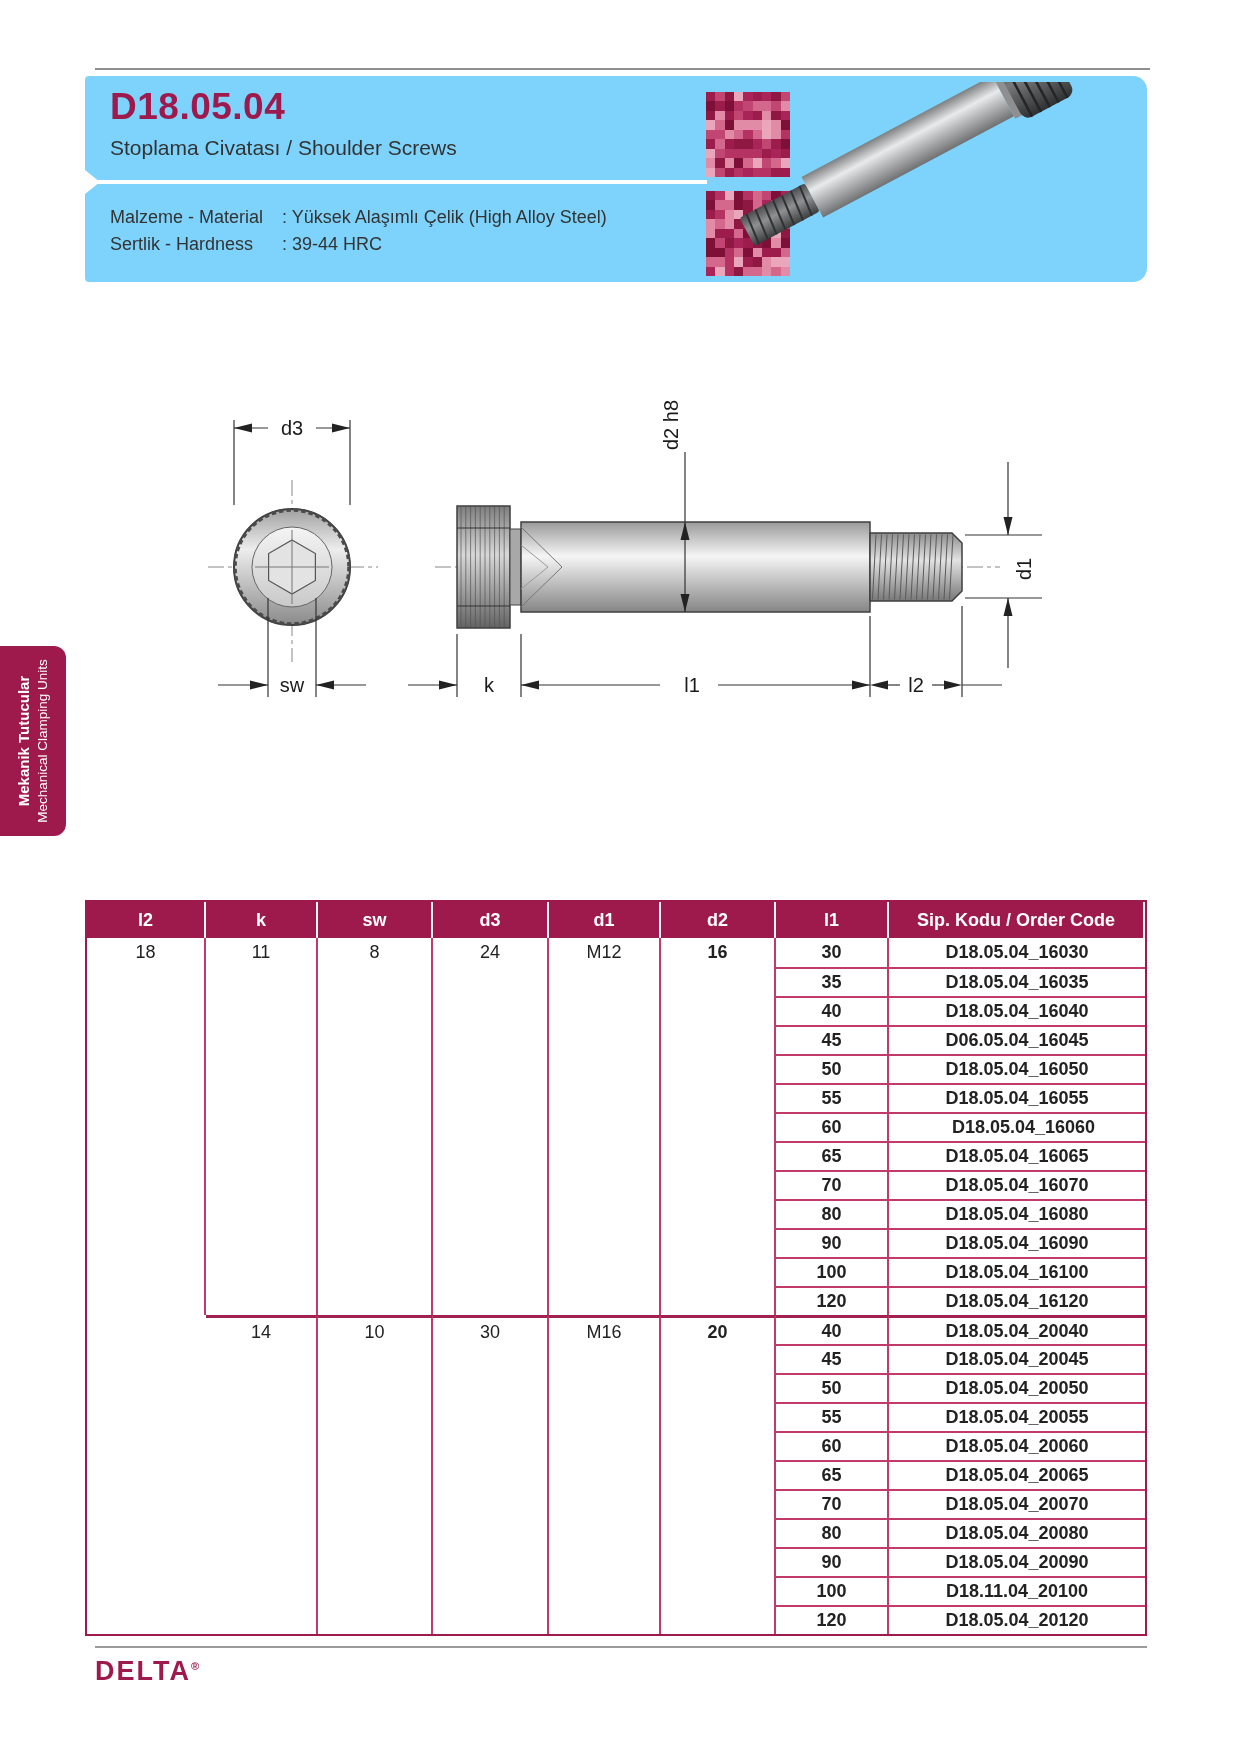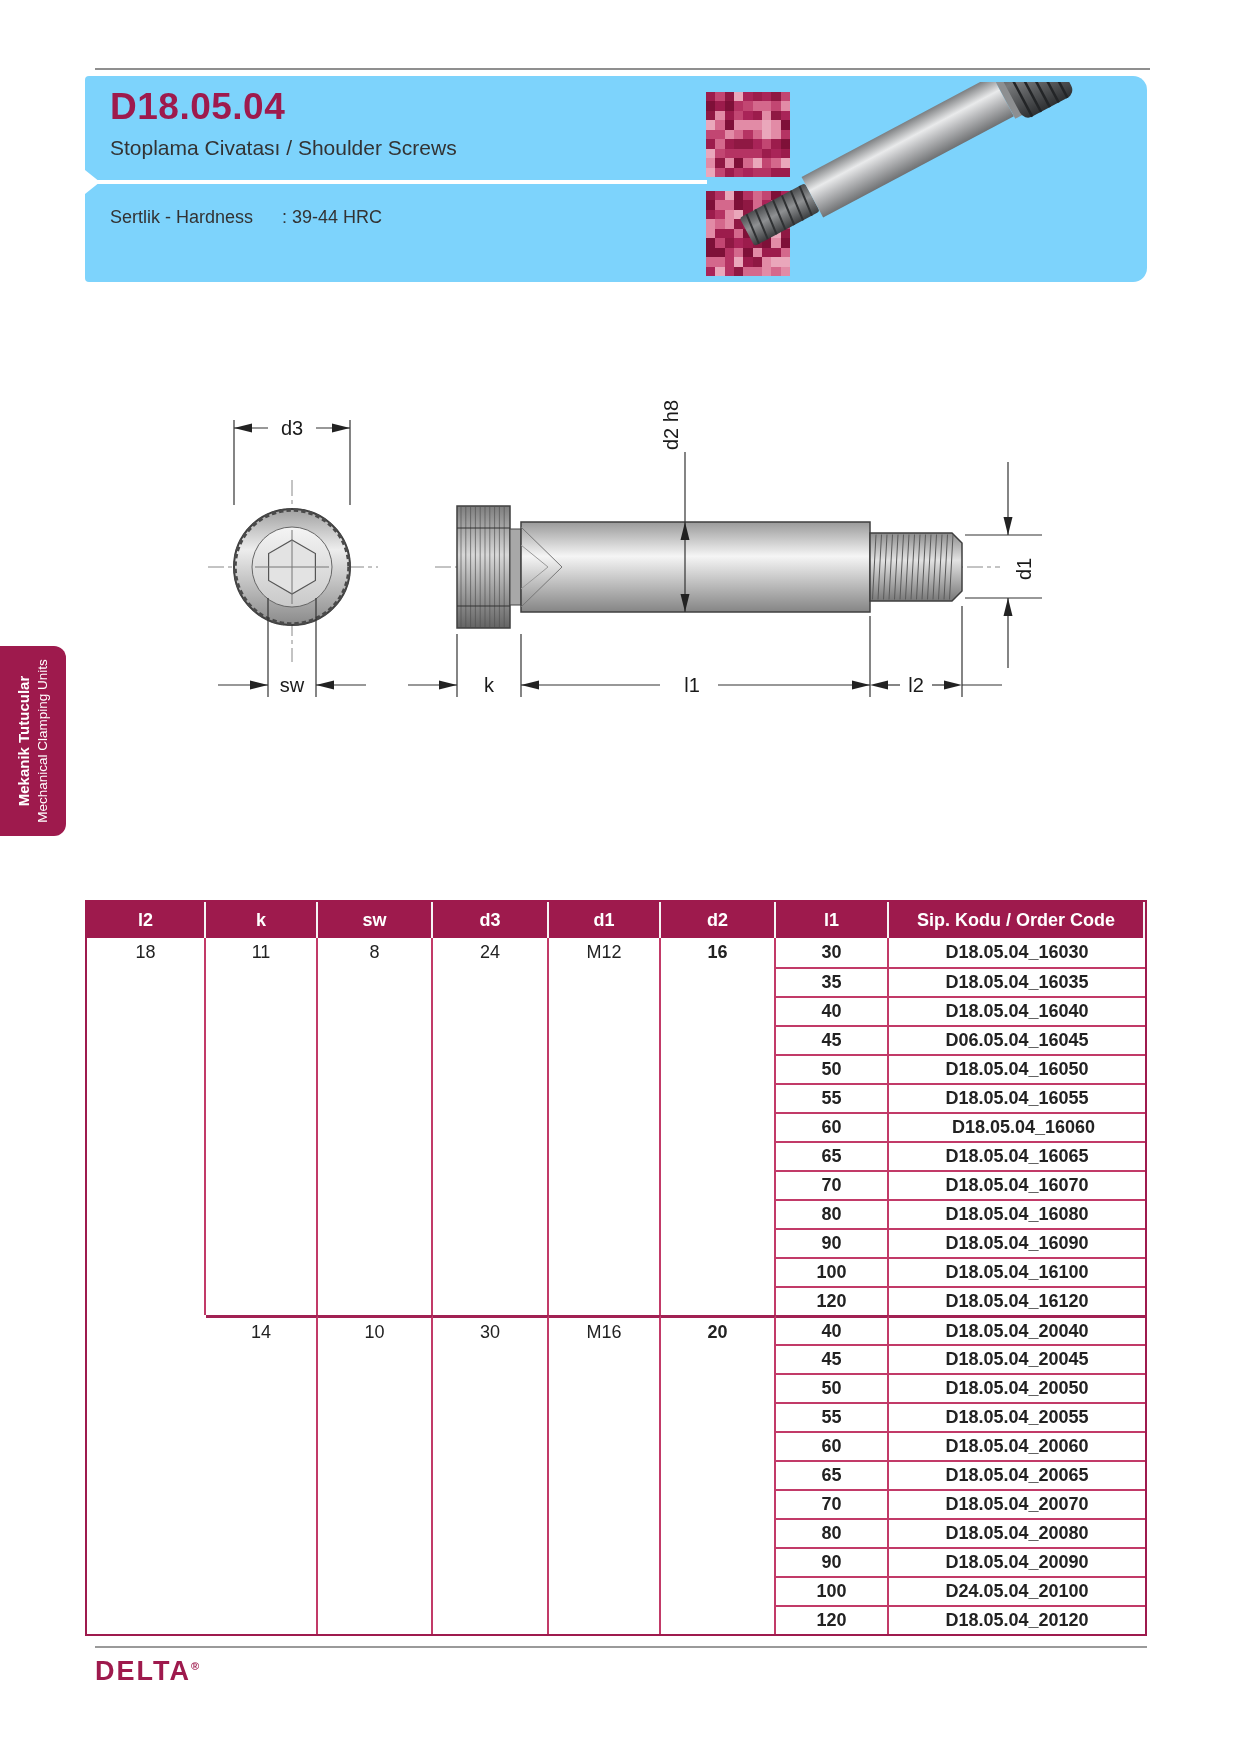--- a/index.html
+++ b/index.html
@@ -54,20 +54,24 @@
 <body>
 
 <div class="abs top-rule"></div>
 
 <div class="abs header-box">
   <div class="prod-code">D18.05.04</div>
   <div class="prod-sub">Stoplama Civatası / Shoulder Screws</div>
   <div class="hdr-divider"></div>
   <div class="hdr-notch"></div>
   <div class="specs">
+    <div class="spec-row">
+      <span class="spec-label">Malzeme - Material</span>
+      <span>: Yüksek Alaşımlı Çelik (High Alloy Steel)</span>
+    </div>
     <div class="spec-row">
       <span class="spec-label">Sertlik - Hardness</span>
       <span>: 39-44 HRC</span>
     </div>
   </div>
   <div class="pix pix1" id="pix1">
       <div style="background: rgb(156, 28, 76);"></div>
       <div style="background: rgb(194, 70, 114);"></div>
       <div style="background: rgb(143, 24, 67);"></div>
       <div style="background: rgb(234, 167, 187);"></div>
@@ -481,21 +485,21 @@
     <div class="cell rowcell bt-pink" style="grid-area: 19 / 8;">D18.05.04_20060</div>
     <div class="cell rowcell l1col bt-pink" style="grid-area: 20 / 7;">65</div>
     <div class="cell rowcell bt-pink" style="grid-area: 20 / 8;">D18.05.04_20065</div>
     <div class="cell rowcell l1col bt-pink" style="grid-area: 21 / 7;">70</div>
     <div class="cell rowcell bt-pink" style="grid-area: 21 / 8;">D18.05.04_20070</div>
     <div class="cell rowcell l1col bt-pink" style="grid-area: 22 / 7;">80</div>
     <div class="cell rowcell bt-pink" style="grid-area: 22 / 8;">D18.05.04_20080</div>
     <div class="cell rowcell l1col bt-pink" style="grid-area: 23 / 7;">90</div>
     <div class="cell rowcell bt-pink" style="grid-area: 23 / 8;">D18.05.04_20090</div>
     <div class="cell rowcell l1col bt-pink" style="grid-area: 24 / 7;">100</div>
-    <div class="cell rowcell bt-pink" style="grid-area: 24 / 8;">D24.05.04_20100</div>
+    <div class="cell rowcell bt-pink" style="grid-area: 24 / 8;">D18.11.04_20100</div>
     <div class="cell rowcell l1col bt-pink" style="grid-area: 25 / 7;">120</div>
     <div class="cell rowcell bt-pink" style="grid-area: 25 / 8;">D18.05.04_20120</div>
   </div>
 
 <div class="abs bottom-rule"></div>
 <div class="abs logo">
   <span>DELTA</span><sup>®</sup>
 </div>
 
 </body></html>

